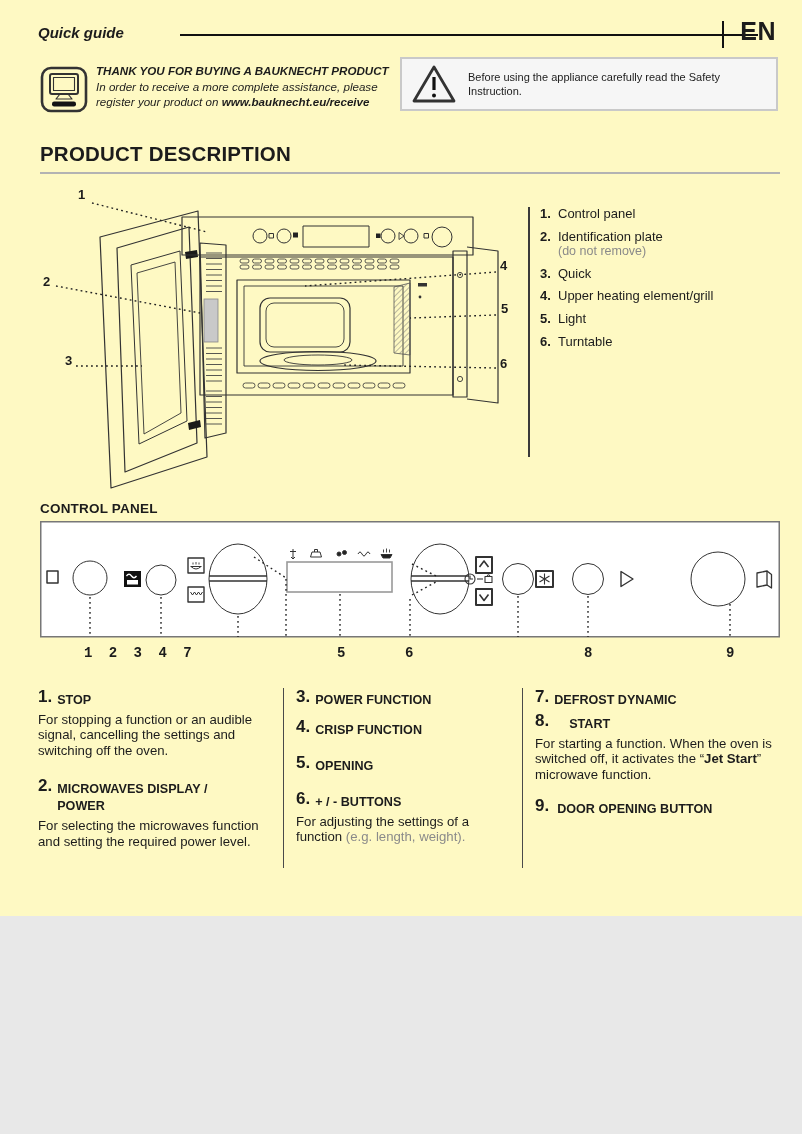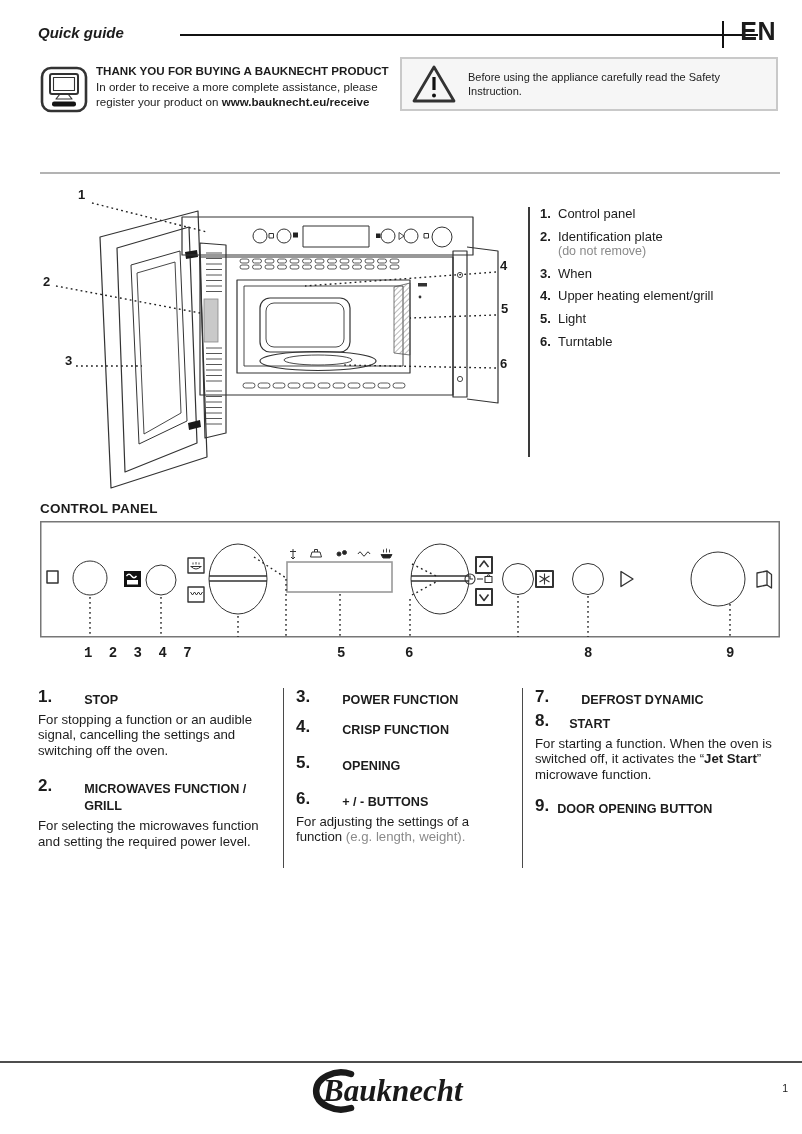--- a/index.html
+++ b/index.html
@@ -1,29 +1,29 @@
 <!DOCTYPE html>
 <html><head>
 <meta charset="utf-8">
 <style>
   html,body{margin:0;padding:0;background:#e8e8e8;}
-  .page{position:relative;width:802px;height:1134px;background:#ffffff;margin:0 auto;
+  .page{position:relative;width:802px;height:916px;background:#fef9c3;margin:0 auto;
         font-family:"Liberation Sans",sans-serif;color:#1c1c1c;overflow:hidden;}
 
   
   .hdr{position:absolute;left:38px;top:21px;width:740px;height:28px;}
   .hdr-title{position:absolute;left:0;top:3px;font-size:15px;font-weight:bold;font-style:italic;}
   .hdr-line{position:absolute;left:142px;top:13px;width:578px;height:2px;background:#111;}
   .hdr-tick{position:absolute;left:684px;top:0;width:2px;height:27px;background:#111;}
   .hdr-lang{position:absolute;right:2px;top:-4px;font-size:25px;font-weight:bold;letter-spacing:.5px;}
 
   
   .reg{position:absolute;left:40px;top:64px;width:350px;}
   .reg-badge{position:absolute;left:0;top:2px;}
-  .reg-text{margin-left:56px;font-size:11.6px;line-height:1.28;}
+  .reg-text{margin-left:56px;font-size:11.6px;line-height:1.28;font-style:italic;}
   .reg-title{font-weight:bold;margin-bottom:1px;}
   .reg-url{font-weight:bold;}
   .warnbox{position:absolute;left:400px;top:57px;width:378px;height:54px;background:#f6f6f6;
            border:2px solid #c9c9c9;box-sizing:border-box;display:flex;align-items:center;}
   .warn-icon{margin:0 12px 0 10px;flex:0 0 auto;}
   .warn-text{font-size:11px;font-weight:normal;line-height:1.3;padding-right:14px;}
 
   
   .h1{position:absolute;left:40px;top:142px;font-size:20.5px;font-weight:bold;letter-spacing:.2px;}
   .rule{position:absolute;left:40px;top:172px;width:740px;height:2px;background:#b3b3b3;}
@@ -44,21 +44,21 @@
 
   
   .fgrid{position:absolute;left:38px;top:688px;width:744px;display:grid;
          grid-template-columns:245px 240px 259px;}
   .fcol{padding-right:8px;box-sizing:border-box;min-height:180px;}
   .fcol.mid{border-left:1.5px solid #4a4a4a;border-right:1.5px solid #4a4a4a;padding-left:12px;}
   .fcol.right{padding-left:12px;}
   .fitem{margin-bottom:9px;}
   .ftitle{display:flex;align-items:flex-start;margin-bottom:2px;}
   .fnum{font-size:17px;font-weight:bold;flex:0 0 auto;margin-right:5px;line-height:1;}
-  .fname{font-size:12.6px;font-weight:bold;margin-top:4px;line-height:1.35;max-width:185px;margin-left:27px;}
+  .fname{font-size:12.6px;font-weight:bold;margin-top:4px;line-height:1.35;max-width:185px;}
   .fbody{font-size:13.2px;line-height:1.17;margin-top:3px;}
   .fbody .muted{color:#8a8a8a;}
   .fbody b{font-weight:bold;}
   .sp1{height:10px;} .sp2{height:6px;}
 
   
   .foot-rule{position:absolute;left:0;top:1061px;width:802px;height:2px;background:#4d4d4d;}
   .foot-logo{position:absolute;left:301px;top:1068px;}
   .foot-page{position:absolute;right:14px;top:1082px;font-size:10.5px;}
 
@@ -98,20 +98,21 @@
     <div class="warn-icon">
       <svg width="44" height="40" viewBox="0 0 44 40">
         <polygon points="22,3 42,37 2,37" class="ln" style="stroke-width:2.8"></polygon>
         <line x1="22" y1="13" x2="22" y2="26" stroke="#111" stroke-width="3.2"></line>
         <circle cx="22" cy="31.5" r="2" fill="#111"></circle>
       </svg>
     </div>
     <div class="warn-text">Before using the appliance carefully read the Safety Instruction.</div>
   </div>
 
+  <div class="h1">PRODUCT DESCRIPTION</div>
   <div class="rule"></div>
 
   <div class="diagram">
     <svg width="500" height="310" viewBox="0 0 500 310">
 
       <path d="M70,52 L168,26 L177,272 L81,303 Z" class="ln"></path>
       <path d="M87,63 L159,42 L167,258 L95,287 Z" class="ln"></path>
       <path d="M101,80 L150,66 L157,236 L109,259 Z" class="ln" style="stroke-width:1"></path>
       <path d="M107,88 L145,77 L151,228 L114,249 Z" class="ln" style="stroke-width:.9"></path>
       <path d="M155,67 l12,-2 l1,7 l-12,2 Z" fill="#1a1a1a"></path>
@@ -224,21 +225,21 @@
         <span class="leg-num">1.</span>
         <span>Control panel</span>
       </div>
     <div class="leg-item" style="margin-bottom:2px">
         <span class="leg-num">2.</span>
         <span>Identification plate</span>
       </div>
     <div class="leg-note">(do not remove)</div>
     <div class="leg-item">
         <span class="leg-num">3.</span>
-        <span>When</span>
+        <span>Quick</span>
       </div>
     <div class="leg-item">
         <span class="leg-num">4.</span>
         <span>Upper heating element/grill</span>
       </div>
     <div class="leg-item">
         <span class="leg-num">5.</span>
         <span>Light</span>
       </div>
     <div class="leg-item">
@@ -334,21 +335,21 @@
         <div class="ftitle">
             <span class="fnum">1.</span>
             <span class="fname">STOP</span>
           </div>
         <div class="fbody">For stopping a function or an audible signal, cancelling the settings and switching off the oven.</div>
       </div>
       <div class="sp1"></div>
       <div class="fitem">
         <div class="ftitle">
             <span class="fnum">2.</span>
-            <span class="fname">MICROWAVES FUNCTION / GRILL</span>
+            <span class="fname">MICROWAVES DISPLAY / POWER</span>
           </div>
         <div class="fbody">For selecting the microwaves function and setting the required power level.</div>
       </div>
     </div>
     <div class="fcol mid">
       <div class="fitem">
         <div class="ftitle">
             <span class="fnum">3.</span>
             <span class="fname">POWER FUNCTION</span>
           </div>

